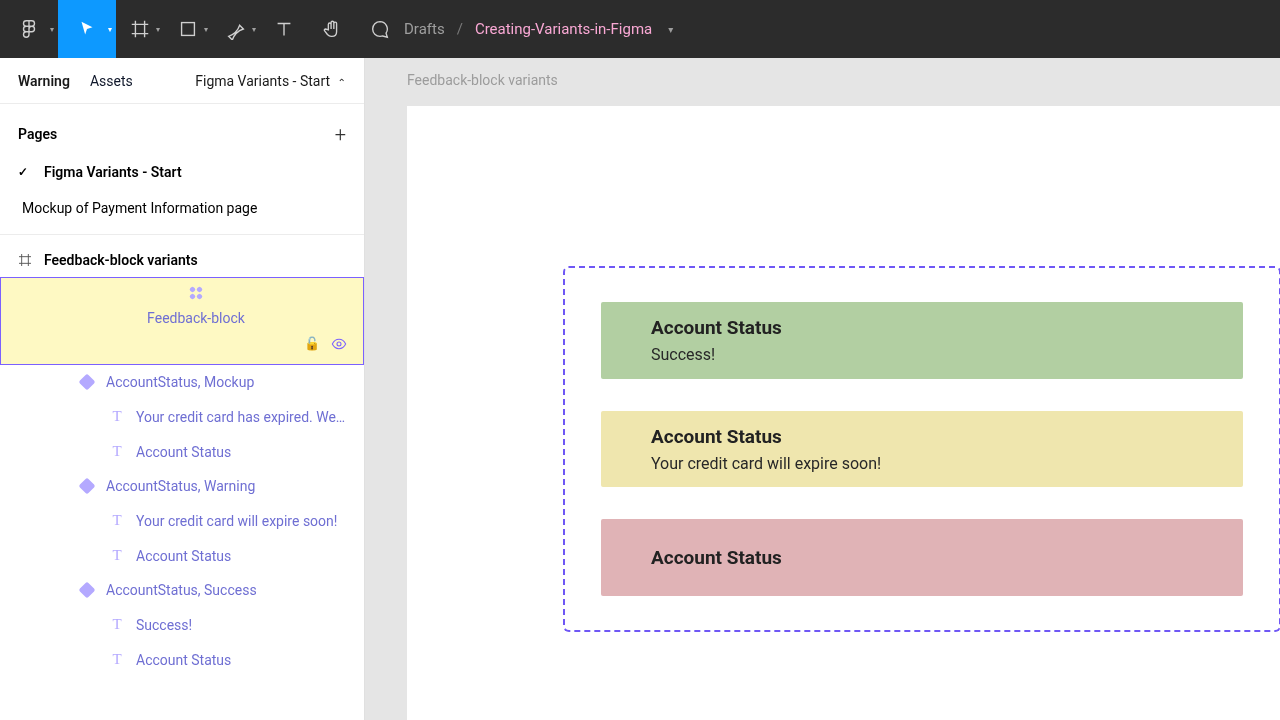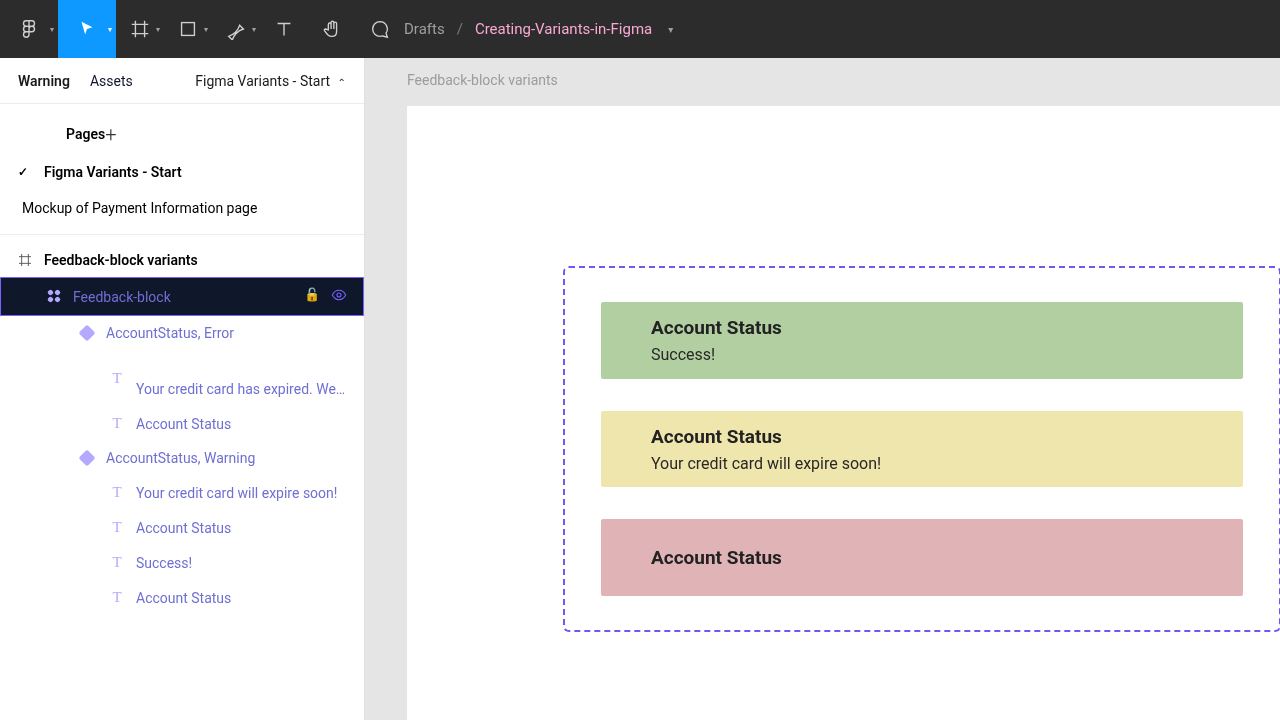--- a/index.html
+++ b/index.html
@@ -47,55 +47,56 @@
 .panel-tabs {
   height: 46px; display: flex; align-items: center; padding: 0 18px;
   border-bottom: 1px solid #ececec;
   font-size: 14px; gap: 20px;
 }
 .panel-tabs .tab { color: #0f172a; cursor: pointer; }
 .panel-tabs .tab.active { color: #1a1a1a; font-weight: 600; }
 .panel-tabs .page-selector { margin-left: auto; color: #1a1a1a; font-size: 14px; }
 
 .pages-header {
-  display: flex; align-items: center; 
+  display: flex; align-items: center; justify-content: space-between;
   padding: 18px 18px 8px 18px;
-  font-size: 14px; font-weight: 600; margin-left: 48px;
+  font-size: 14px; font-weight: 600;
 }
 .plus-btn { font-size: 20px; font-weight: 300; color: #333; cursor: pointer; }
 .page-row {
   display: flex; align-items: center; gap: 10px;
   padding: 10px 18px; font-size: 14px;
 }
 .page-row .check { width: 16px; font-size: 12px; }
 .page-row.active { font-weight: 600; }
 .page-row.indent { padding-left: 22px; font-weight: 400; }
 .pages-divider { border-bottom: 1px solid #ececec; margin-top: 8px; }
 
 .layer-row {
   display: flex; align-items: center; gap: 10px;
   padding: 9px 16px; font-size: 14px;
   position: relative;
 }
 .layer-row .icon { width: 18px; display: flex; justify-content: center; }
 .layer-row.bold { font-weight: 600; }
 .layer-row.sel {
-  border: 1px solid #7b61ff; background: #0f172a;
+  border: 1px solid #7b61ff; background: #fef9c3;
   padding-left: 44px;
+  flex-direction: column;
 }
 .layer-row.sel .actions {
   margin-left: auto; display: flex; gap: 10px; color: #7b61ff;
 }
 .layer-row.purple { color: #6f6fd3; }
 .layer-indent-2 { padding-left: 78px; }
 .layer-indent-3 { padding-left: 108px; }
 .diamond-ic { width: 12px; height: 12px; background: #b4a9ff; transform: rotate(45deg); border-radius: 2px; }
 .frame-ic svg { width: 16px; height: 16px; stroke: #555; stroke-width: 1.4; }
 .text-ic { font-family: "Times New Roman", serif; color: #b4a9ff; font-size: 15px; }
-.truncate { white-space: nowrap; overflow: hidden; text-overflow: ellipsis; max-width: 230px; margin-top: 22px; }
+.truncate { white-space: nowrap; overflow: hidden; text-overflow: ellipsis; max-width: 230px; }
 
 
 .canvas-area {
   position: absolute; left: 365px; top: 58px;
   width: calc(1280px - 365px); height: calc(720px - 58px);
   background: #e5e5e5;
 }
 .frame-label {
   position: absolute; left: 42px; top: 14px;
   font-size: 14px; color: #9c9c9c;
@@ -231,21 +232,21 @@
             <circle cx="12" cy="12" r="3"></circle>
           </svg>
       </span>
     </span>
   </div>
 
   <div class="layer-row purple layer-indent-2">
     <span class="icon">
         <span class="diamond-ic"></span>
       </span>
-    <span>AccountStatus, Error</span>
+    <span>AccountStatus, Mockup</span>
   </div>
   <div class="layer-row purple layer-indent-3">
     <span class="icon text-ic">T</span>
     <span class="truncate">Your credit card has expired. We …</span>
   </div>
   <div class="layer-row purple layer-indent-3">
     <span class="icon text-ic">T</span>
     <span>Account Status</span>
   </div>
 
@@ -257,20 +258,26 @@
   </div>
   <div class="layer-row purple layer-indent-3">
     <span class="icon text-ic">T</span>
     <span>Your credit card will expire soon!</span>
   </div>
   <div class="layer-row purple layer-indent-3">
     <span class="icon text-ic">T</span>
     <span>Account Status</span>
   </div>
 
+  <div class="layer-row purple layer-indent-2">
+    <span class="icon">
+        <span class="diamond-ic"></span>
+      </span>
+    <span>AccountStatus, Success</span>
+  </div>
   <div class="layer-row purple layer-indent-3">
     <span class="icon text-ic">T</span>
     <span>Success!</span>
   </div>
   <div class="layer-row purple layer-indent-3">
     <span class="icon text-ic">T</span>
     <span>Account Status</span>
   </div>
 </div>
 

